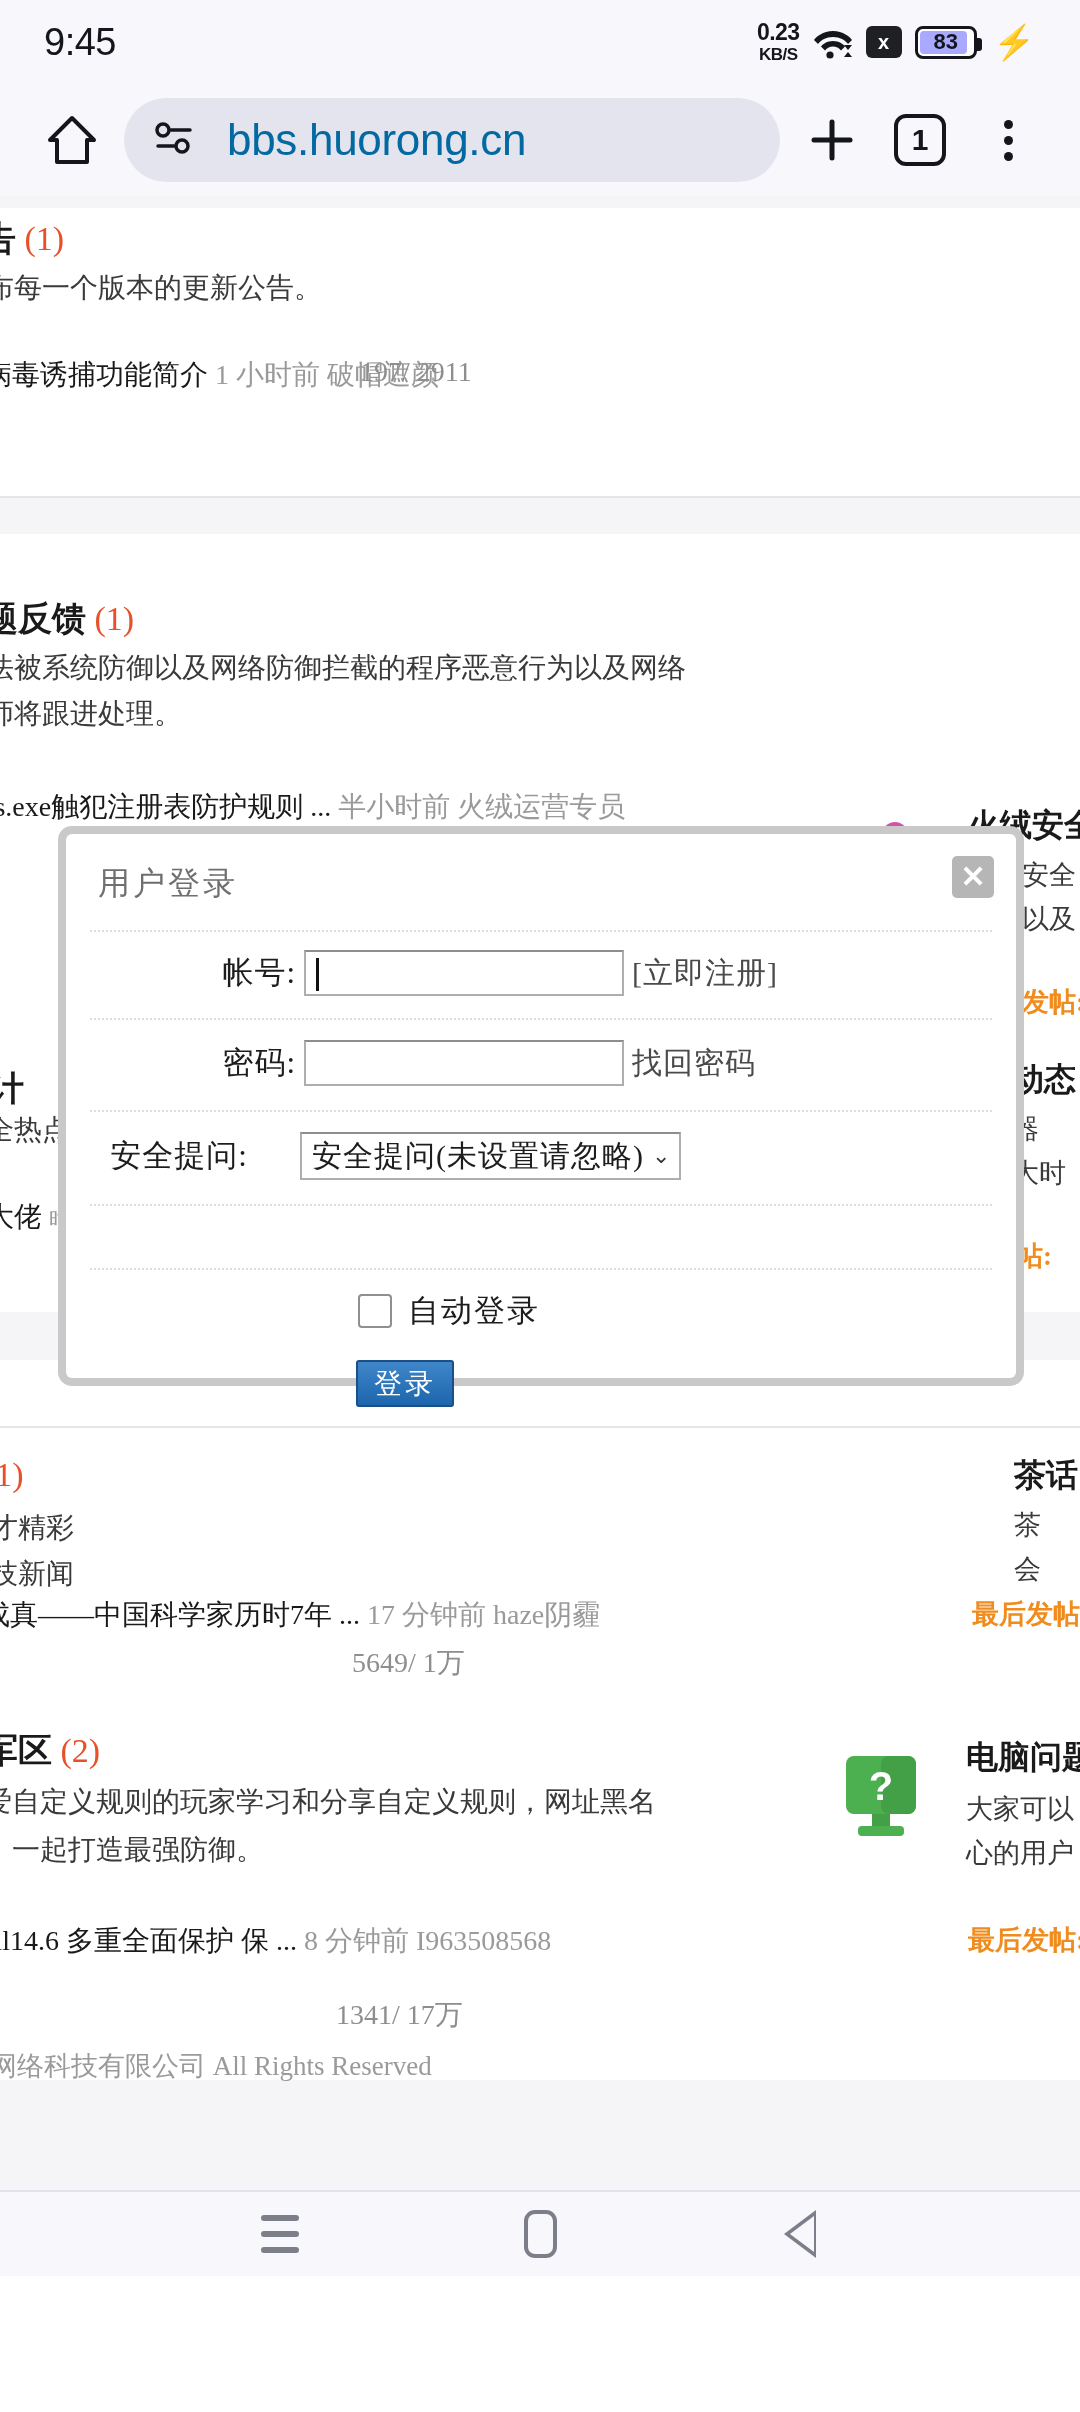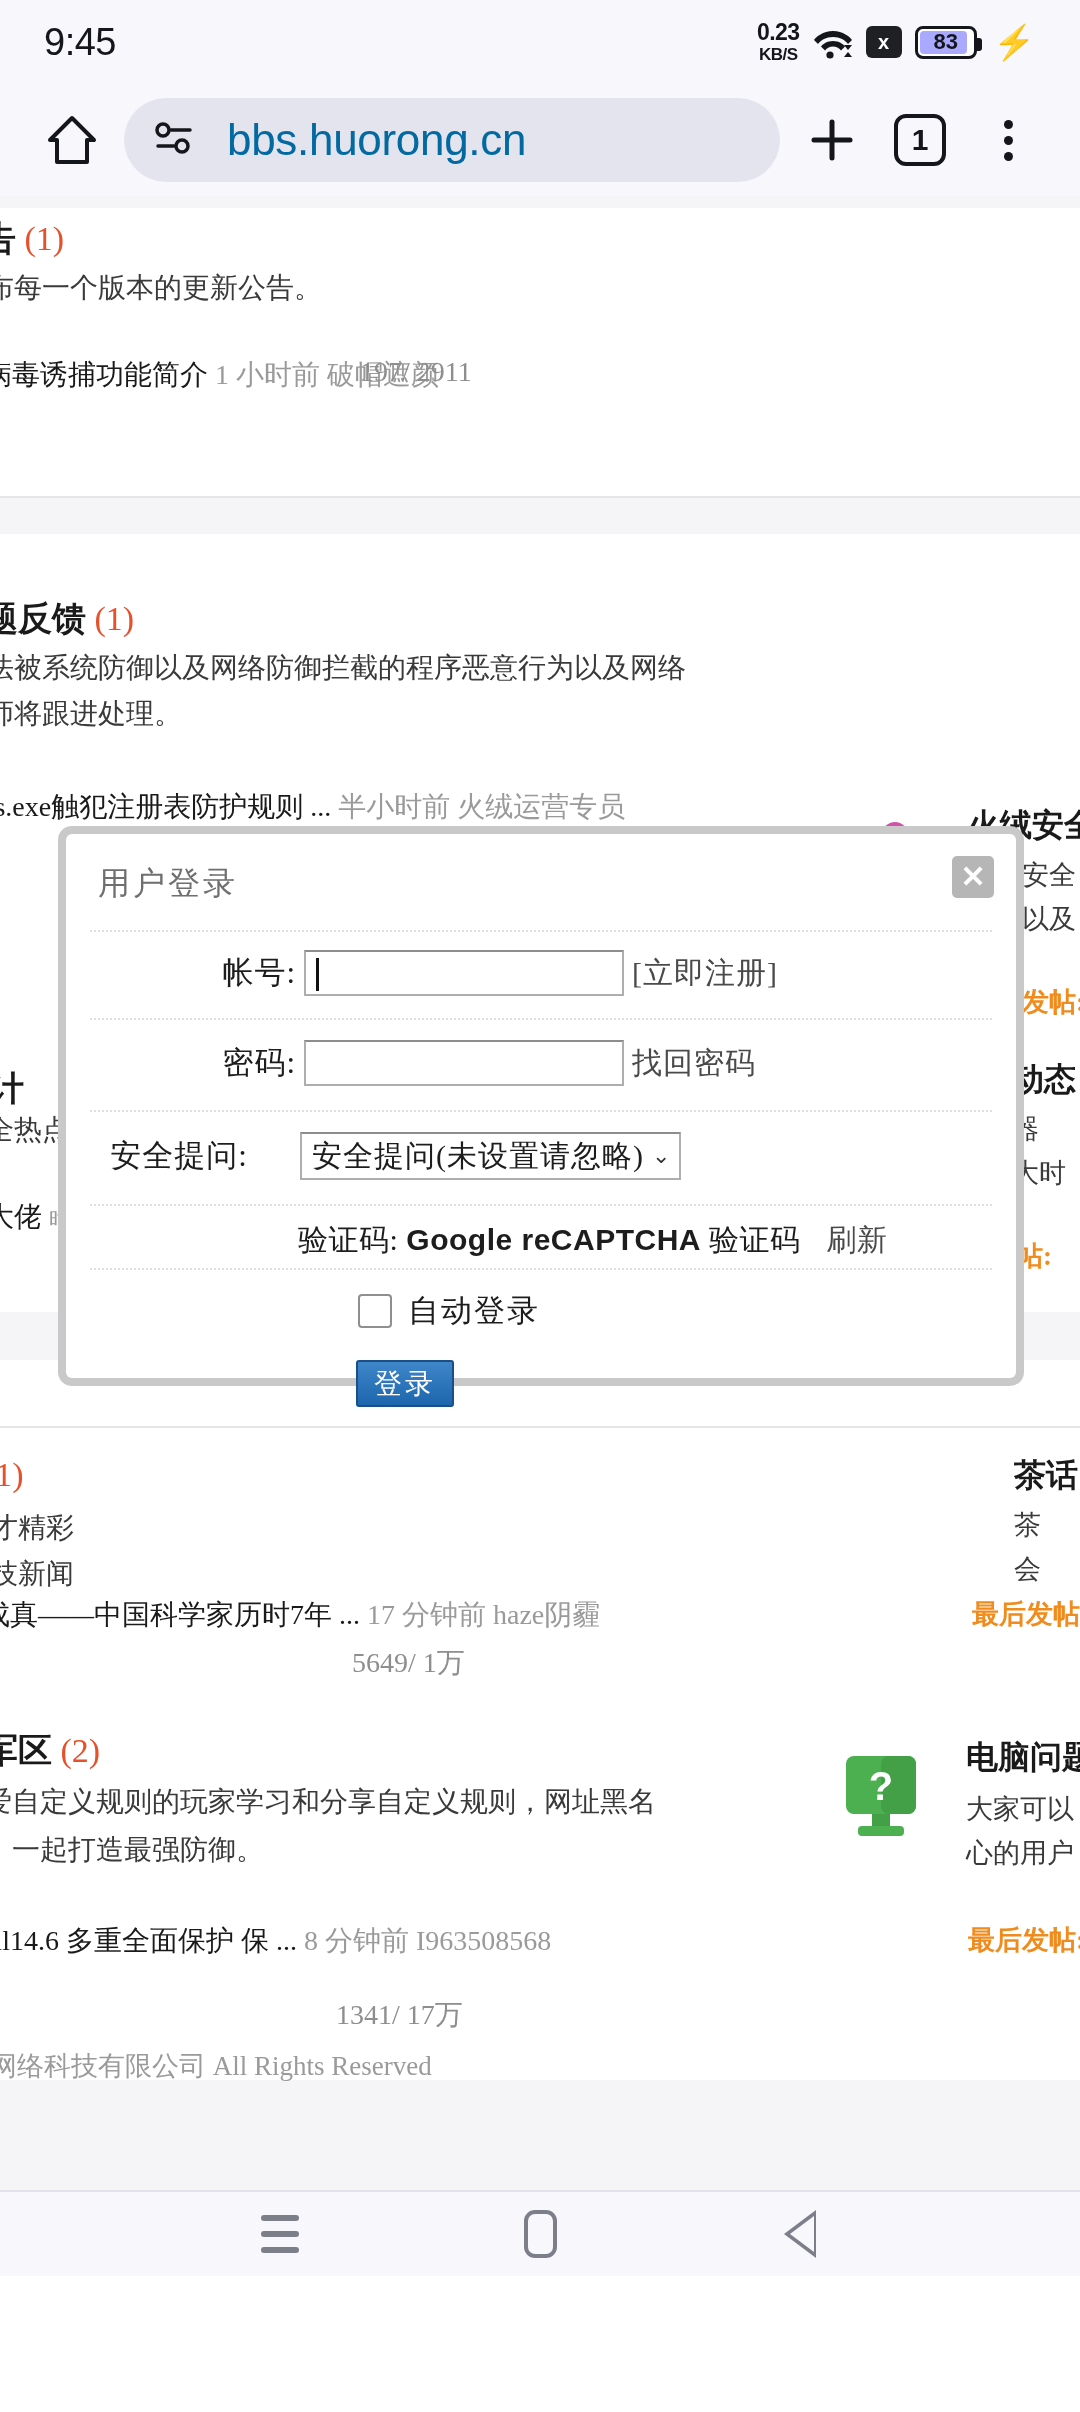--- a/index.html
+++ b/index.html
@@ -392,26 +392,20 @@
     <div class="frow" style="left:0; top:298px; width:950px;">
       <div class="flabel" style="width:226px;text-align:center;">安全提问:</div>
       <div class="fselect">
         <span>安全提问(未设置请忽略)</span>
         <span class="chev">⌄</span>
       </div>
     </div>
 
     <div class="dlg-hr" style="top:370px;"></div>
 
-    <div class="captcha-row" style="left:232px; top:386px;">
-      <span>验证码:</span>
-      <span class="g">Google reCAPTCHA</span>
-      <span>验证码</span>
-      <span class="refresh">刷新</span>
-    </div>
 
     <div class="dlg-hr" style="top:434px;"></div>
 
     <div class="chkrow" style="left:292px; top:456px;">
       <span class="chkbox"></span>
       <span class="chklabel">自动登录</span>
     </div>
 
     <div class="login-btn" style="left:290px; top:526px;">登录</div>
 

